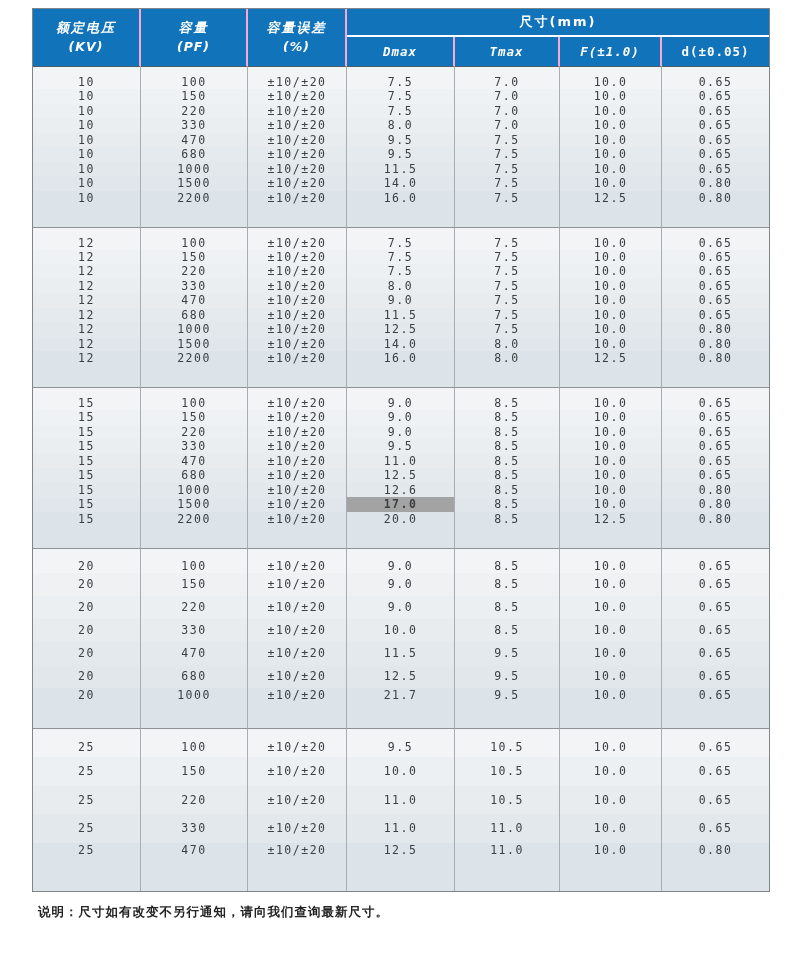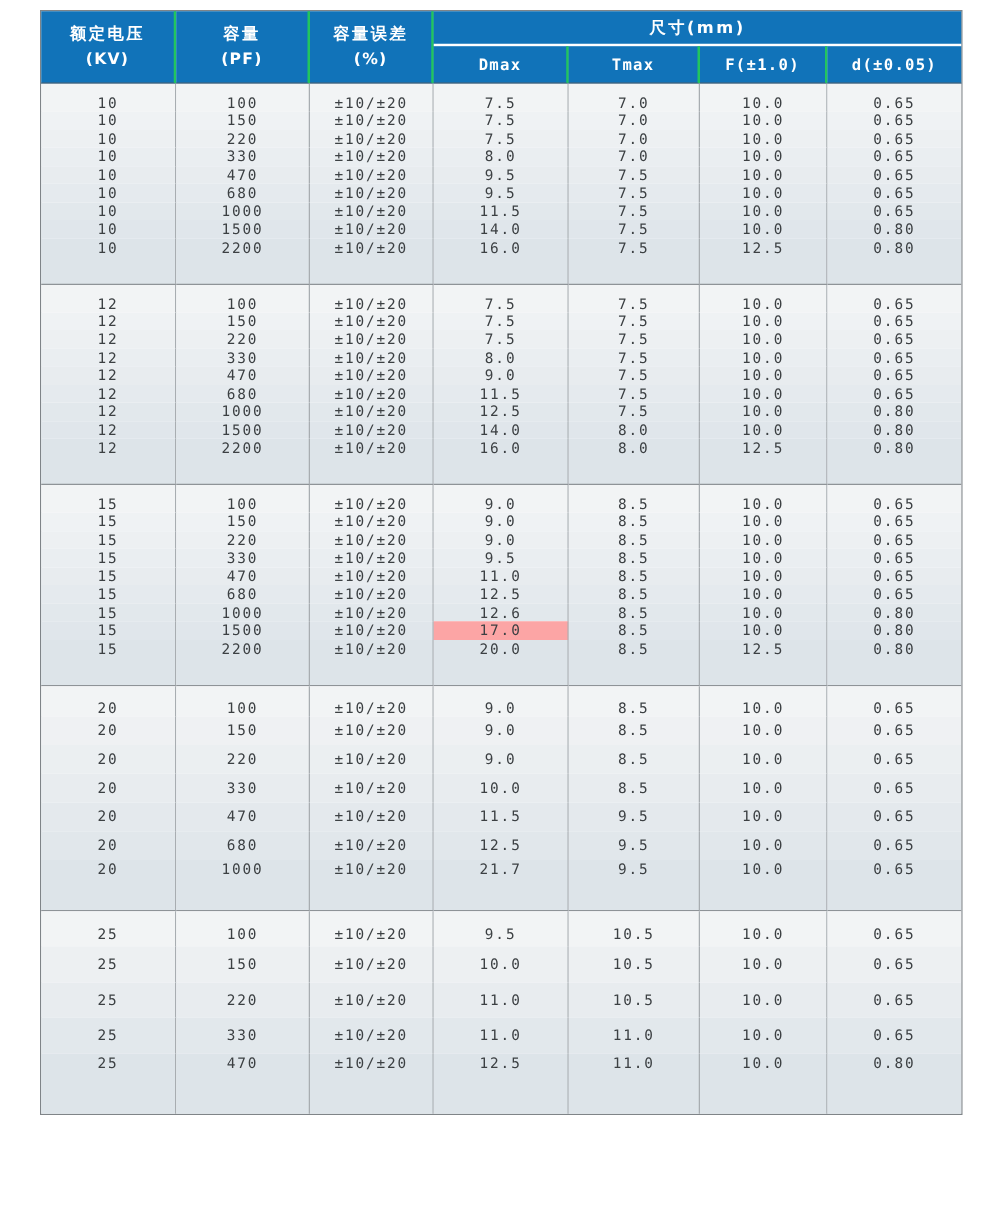--- a/index.html
+++ b/index.html
@@ -43,21 +43,21 @@
     letter-spacing: 2px;
     line-height: 1.45;
   }
   thead th.hdr-span { height: 28px; font-size: 13px; letter-spacing: 2px; }
   thead th.hdr-sub {
     height: 30px;
     font-size: 12.5px;
     font-family: "DejaVu Sans Mono", monospace;
     letter-spacing: 1px;
   }
-  thead th.col-sep { border-right: 2px solid #22c55e; }
+  thead th.col-sep { border-right: 2px solid #f9a8d4; font-style: italic; }
   thead tr.sub-row th { border-bottom: 1px solid #4a5e6e; }
   thead th[rowspan] { border-bottom: 1px solid #4a5e6e; }
   thead th .sub-line { font-size: 12.5px; letter-spacing: 1px; }
 
   
   tbody td {
     font-family: "DejaVu Sans Mono", monospace;
     font-size: 11.5px;
     color: #3c4043;
     text-align: center;
@@ -353,21 +353,21 @@
           <td class="v-sep" style="background: rgb(226, 232, 236);">±10/±20</td>
           <td class="v-sep" style="background: rgb(226, 232, 236);">12.6</td>
           <td class="v-sep" style="background: rgb(226, 232, 236);">8.5</td>
           <td class="v-sep" style="background: rgb(226, 232, 236);">10.0</td>
           <td style="background: rgb(226, 232, 236);">0.80</td>
         </tr>
         <tr>
           <td class="v-sep" style="background: rgb(224, 230, 235);">15</td>
           <td class="v-sep" style="background: rgb(224, 230, 235);">1500</td>
           <td class="v-sep" style="background: rgb(224, 230, 235);">±10/±20</td>
-          <td class="v-sep" style="background: #fca5a5;">17.0</td>
+          <td class="v-sep" style="background: #a3a3a3; font-weight: bold;">17.0</td>
           <td class="v-sep" style="background: rgb(224, 230, 235);">8.5</td>
           <td class="v-sep" style="background: rgb(224, 230, 235);">10.0</td>
           <td style="background: rgb(224, 230, 235);">0.80</td>
         </tr>
         <tr class="last-row">
           <td class="v-sep" style="background: rgb(221, 228, 233);">15</td>
           <td class="v-sep" style="background: rgb(221, 228, 233);">2200</td>
           <td class="v-sep" style="background: rgb(221, 228, 233);">±10/±20</td>
           <td class="v-sep" style="background: rgb(221, 228, 233);">20.0</td>
           <td class="v-sep" style="background: rgb(221, 228, 233);">8.5</td>
@@ -482,14 +482,15 @@
           <td class="v-sep" style="background: rgb(221, 228, 233);">470</td>
           <td class="v-sep" style="background: rgb(221, 228, 233);">±10/±20</td>
           <td class="v-sep" style="background: rgb(221, 228, 233);">12.5</td>
           <td class="v-sep" style="background: rgb(221, 228, 233);">11.0</td>
           <td class="v-sep" style="background: rgb(221, 228, 233);">10.0</td>
           <td style="background: rgb(221, 228, 233);">0.80</td>
         </tr>
       </tbody>
     </table>
 
+  <div class="doc-note">说明：尺寸如有改变不另行通知，请向我们查询最新尺寸。</div>
 
 </div>
 
 </body></html>

